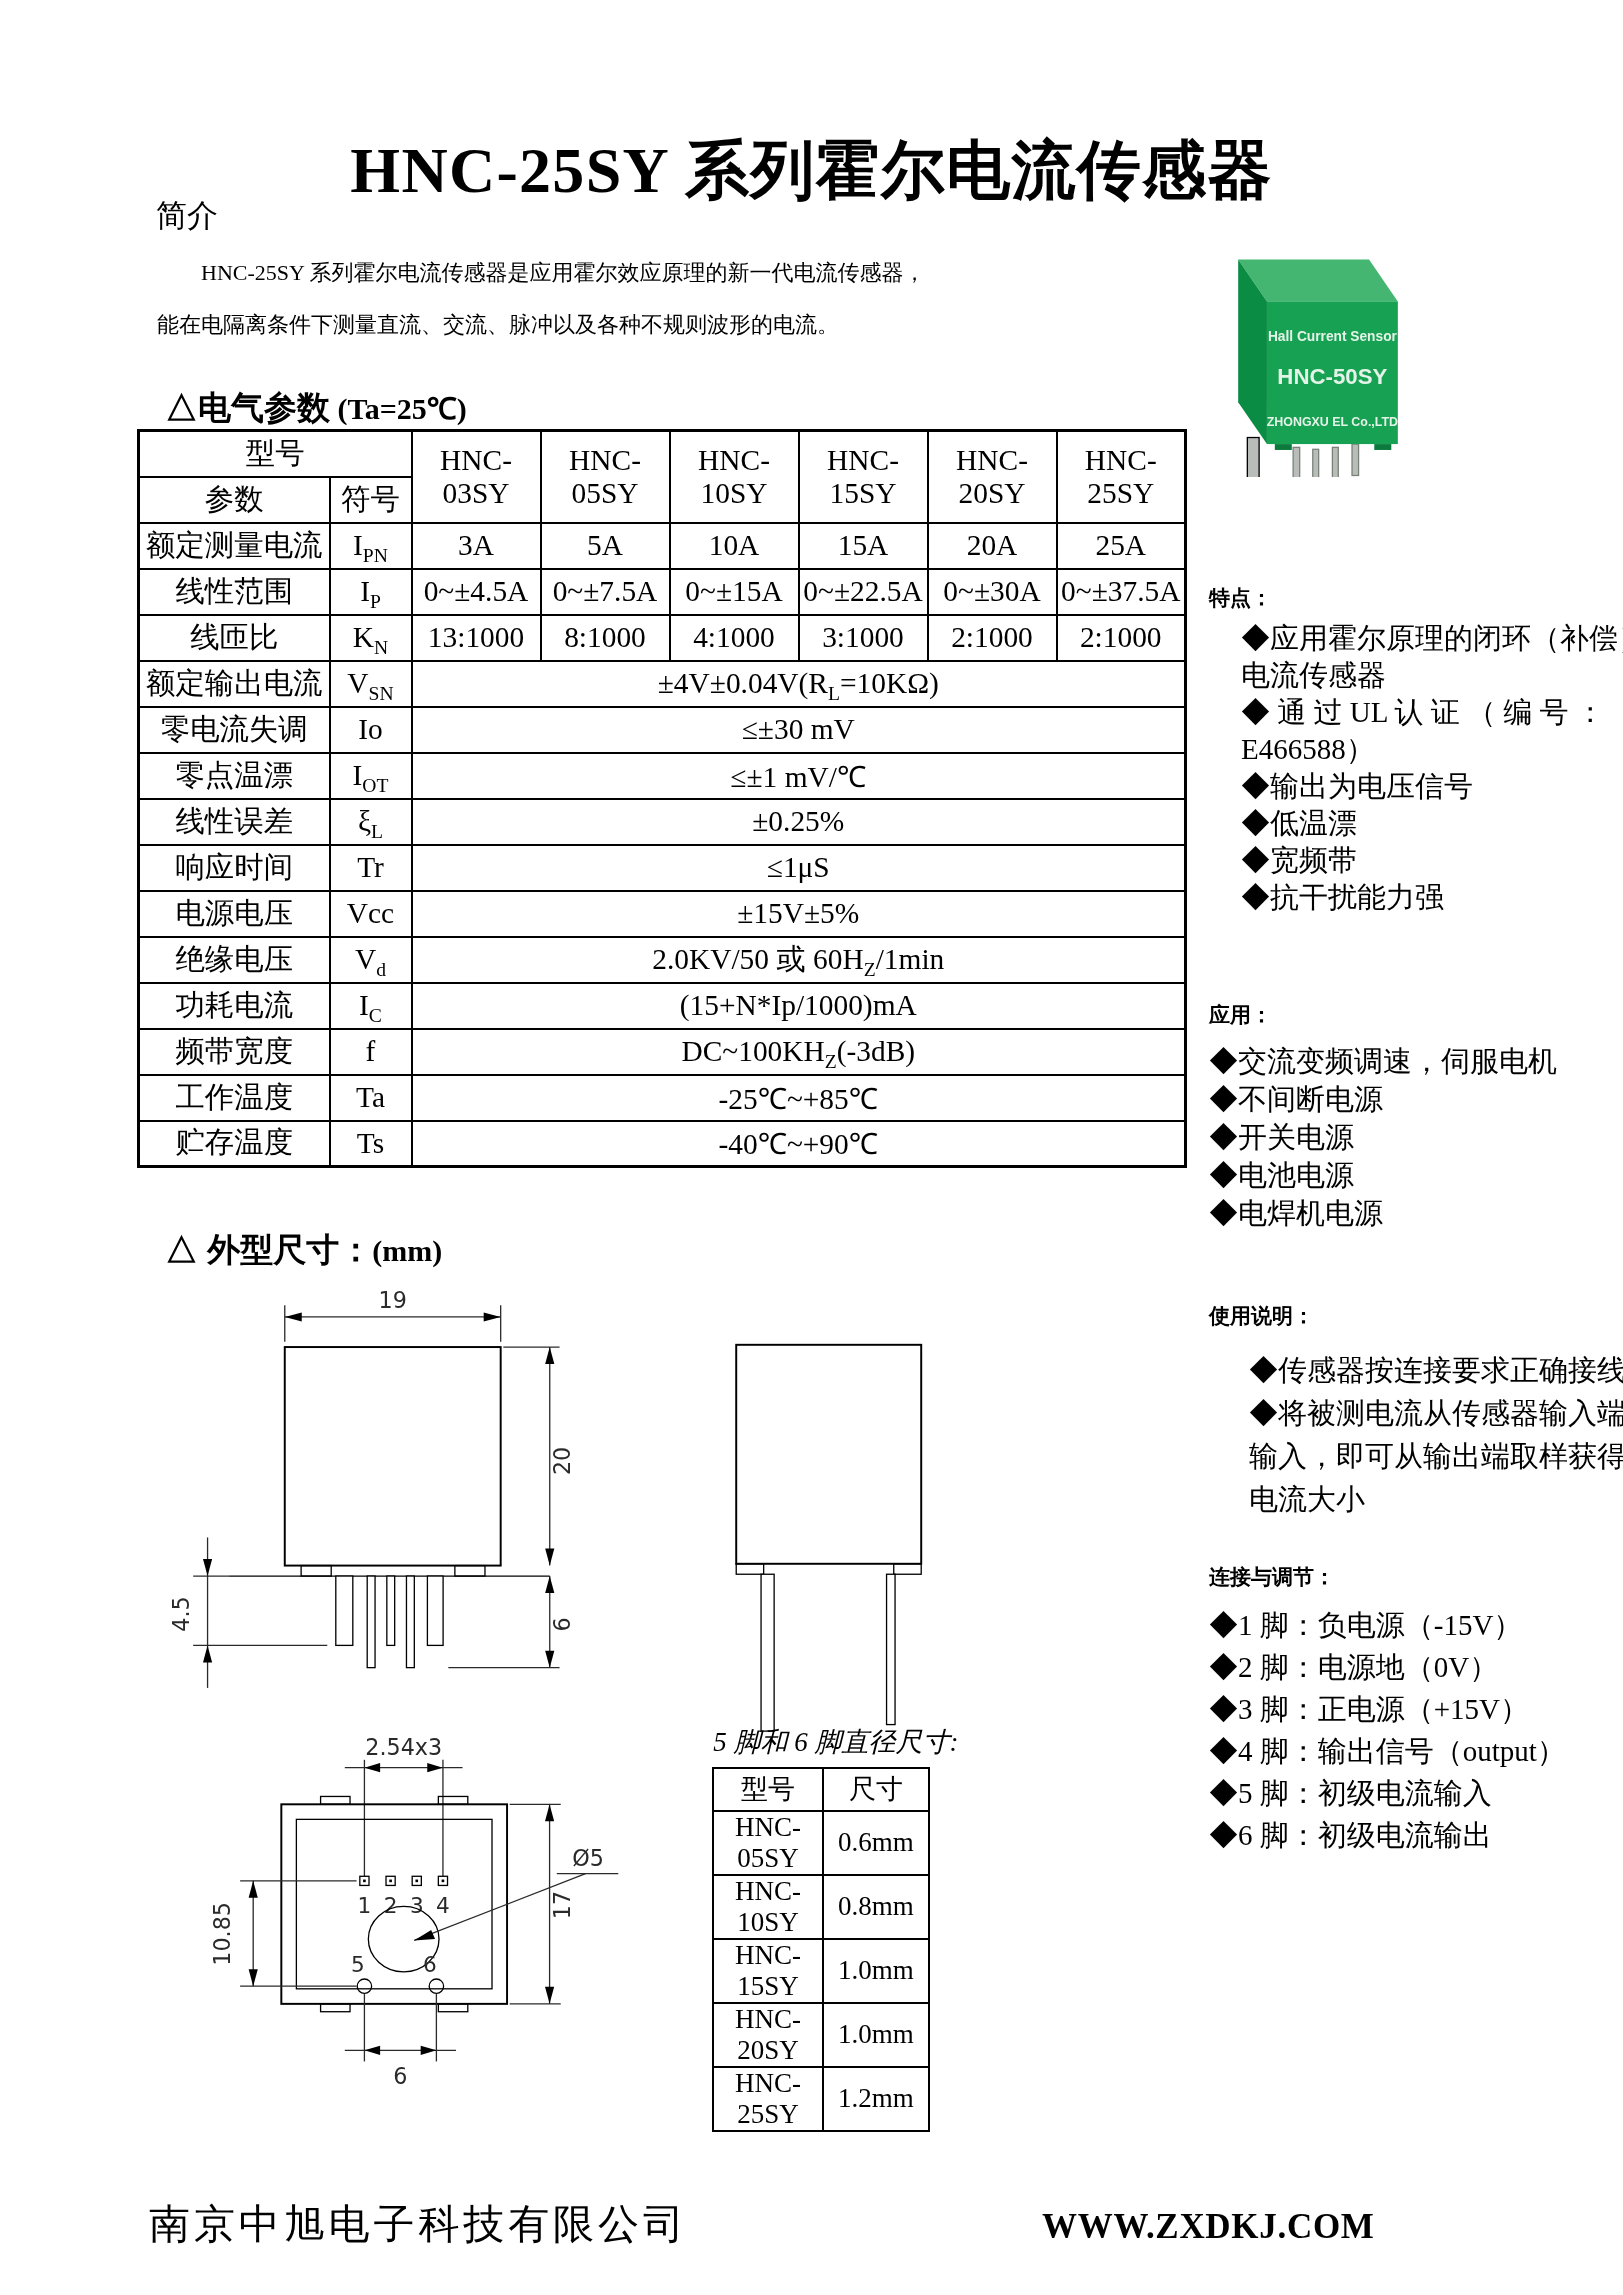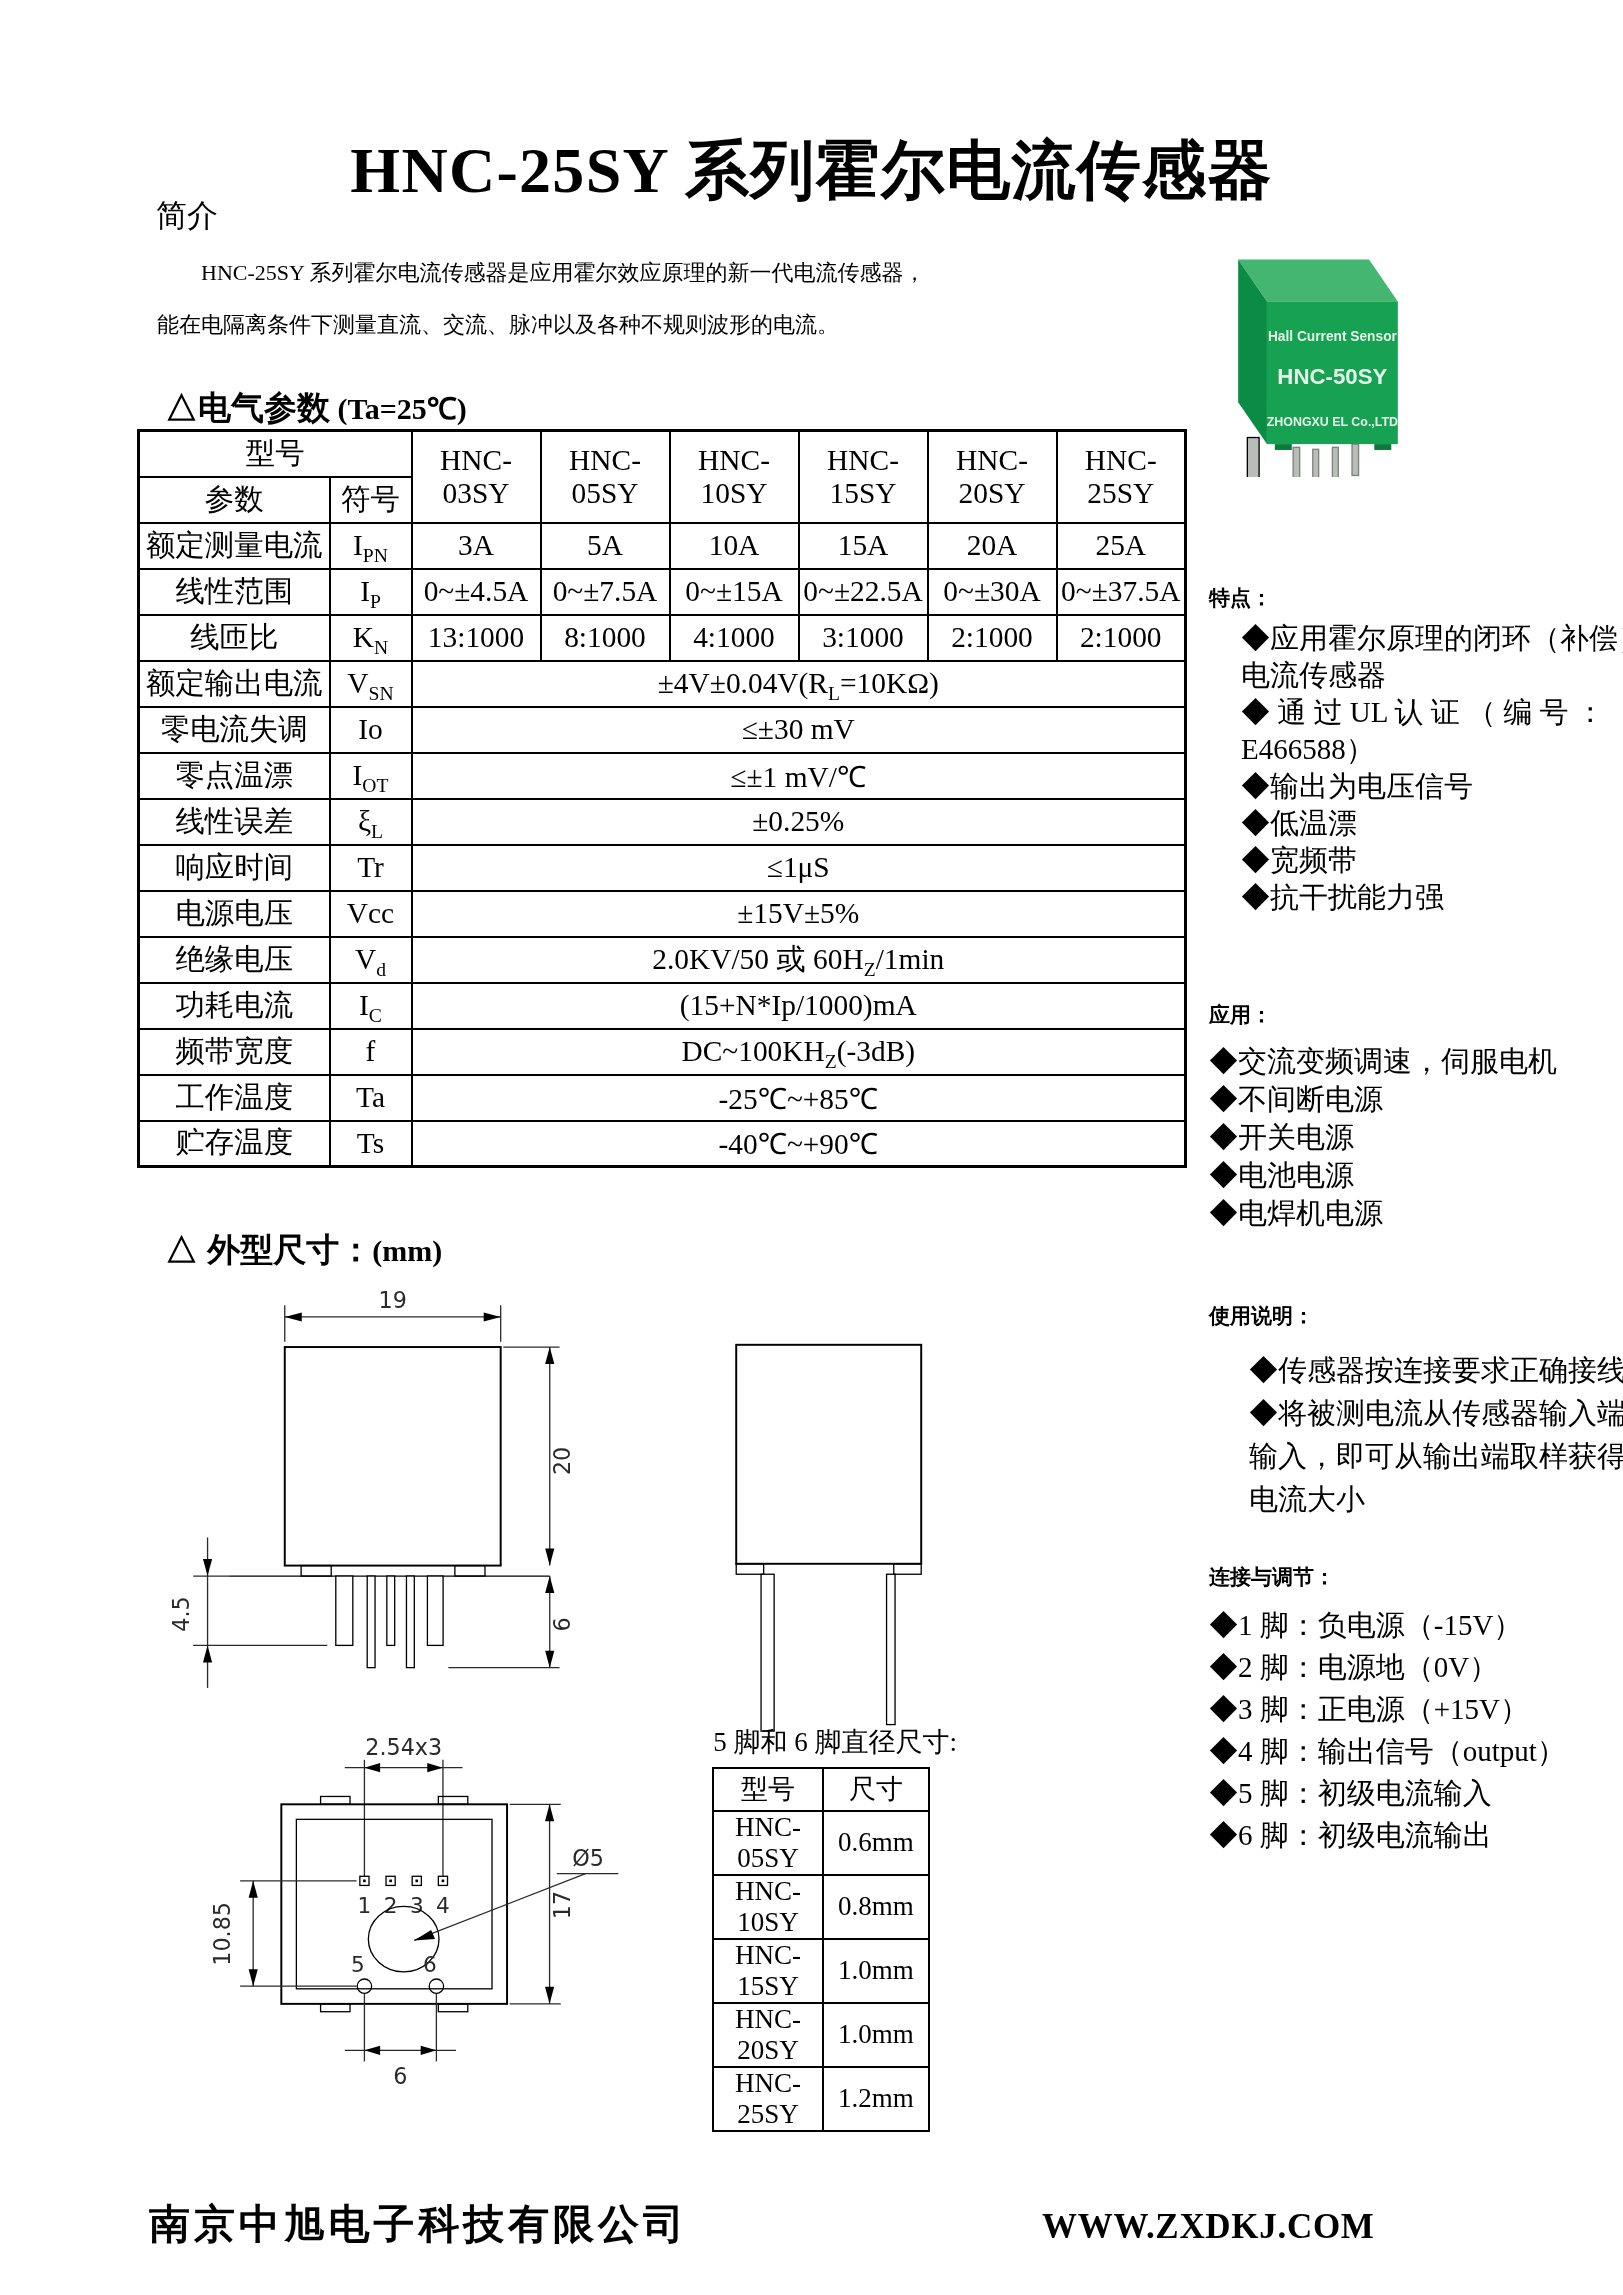--- a/index.html
+++ b/index.html
@@ -46,27 +46,27 @@
   svg .body{fill:none;stroke:#000;stroke-width:3px;}
   svg .thin{fill:none;stroke:#000;stroke-width:2px;}
   svg .dim{fill:none;stroke:#2a2a2a;stroke-width:2px;}
   svg .arr{fill:#000;stroke:none;}
   svg .pin{fill:#fff;stroke:#000;stroke-width:2px;}
   svg text.dtxt{fill:#2a2a2a;font-family:"DejaVu Sans",sans-serif;font-size:34px;}
   svg text.ptxt{fill:#2a2a2a;font-family:"DejaVu Sans",sans-serif;font-size:33px;}
 
   
   .pin-tbl-wrap{left:712px;top:1724px;width:314px;}
-  .pin-tbl-title{font-size:27px;margin:0 0 6.5px 1.3px;}
+  .pin-tbl-title{font-size:27px;margin:0 0 6.5px 1.3px;font-style:italic;}
   #pin-table{border-collapse:collapse;table-layout:fixed;width:216px;border:2.6px solid #000;}
   #pin-table td{border:2px solid #000;text-align:center;vertical-align:middle;
                 font-size:27px;height:41px;padding:0;}
 
   
-  .footer-company{left:149px;top:2197px;font-size:41px;font-weight:bold;
+  .footer-company{left:149px;top:2197px;font-size:41px;font-weight:normal;
                   font-family:"Liberation Sans",sans-serif;letter-spacing:3.9px;}
   .footer-site{left:1042px;top:2207px;font-size:35px;font-weight:bold;letter-spacing:0.7px;}
 </style>
 </head>
 <body>
 
 <div class="page">
 
   <h1 class="abs doc-title">HNC-25SY 系列霍尔电流传感器</h1>
 

